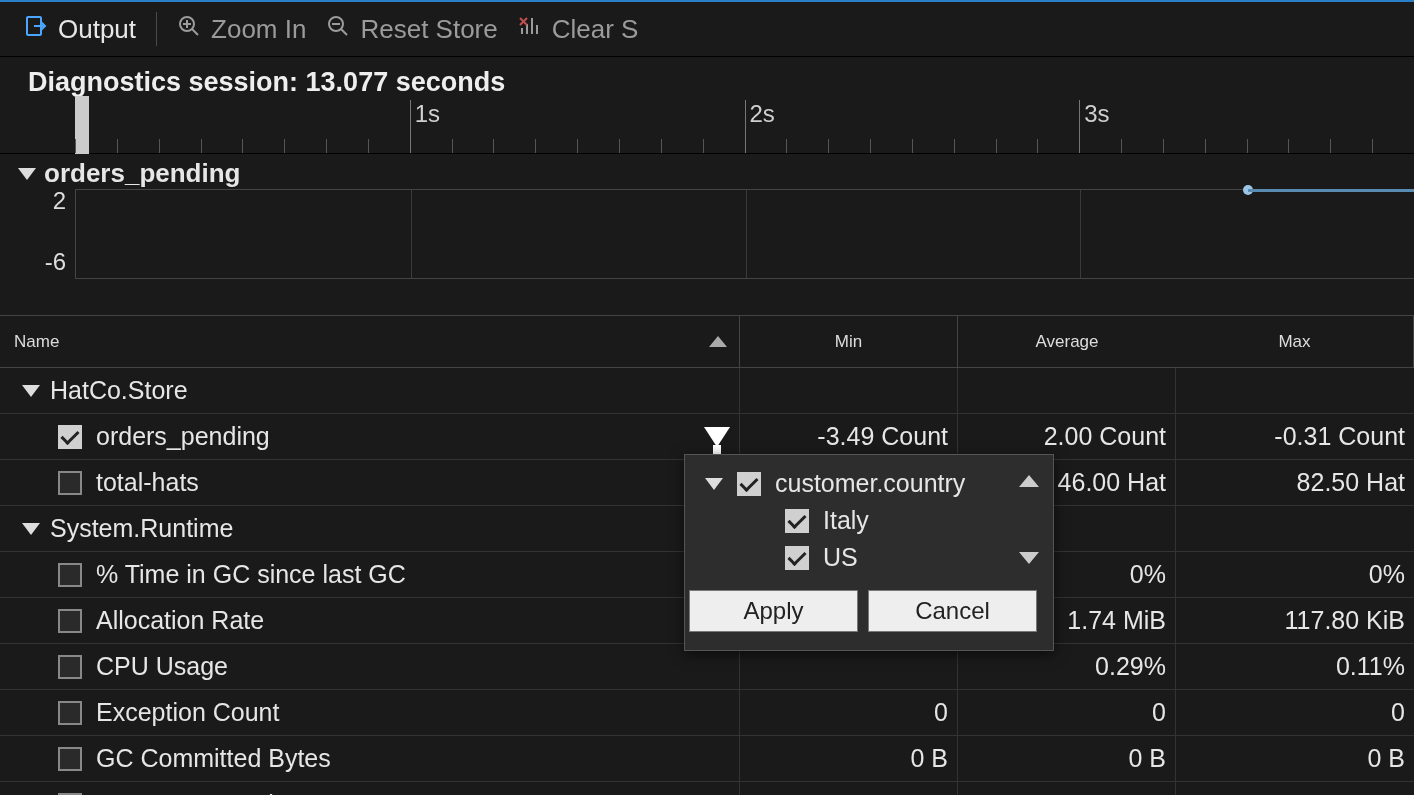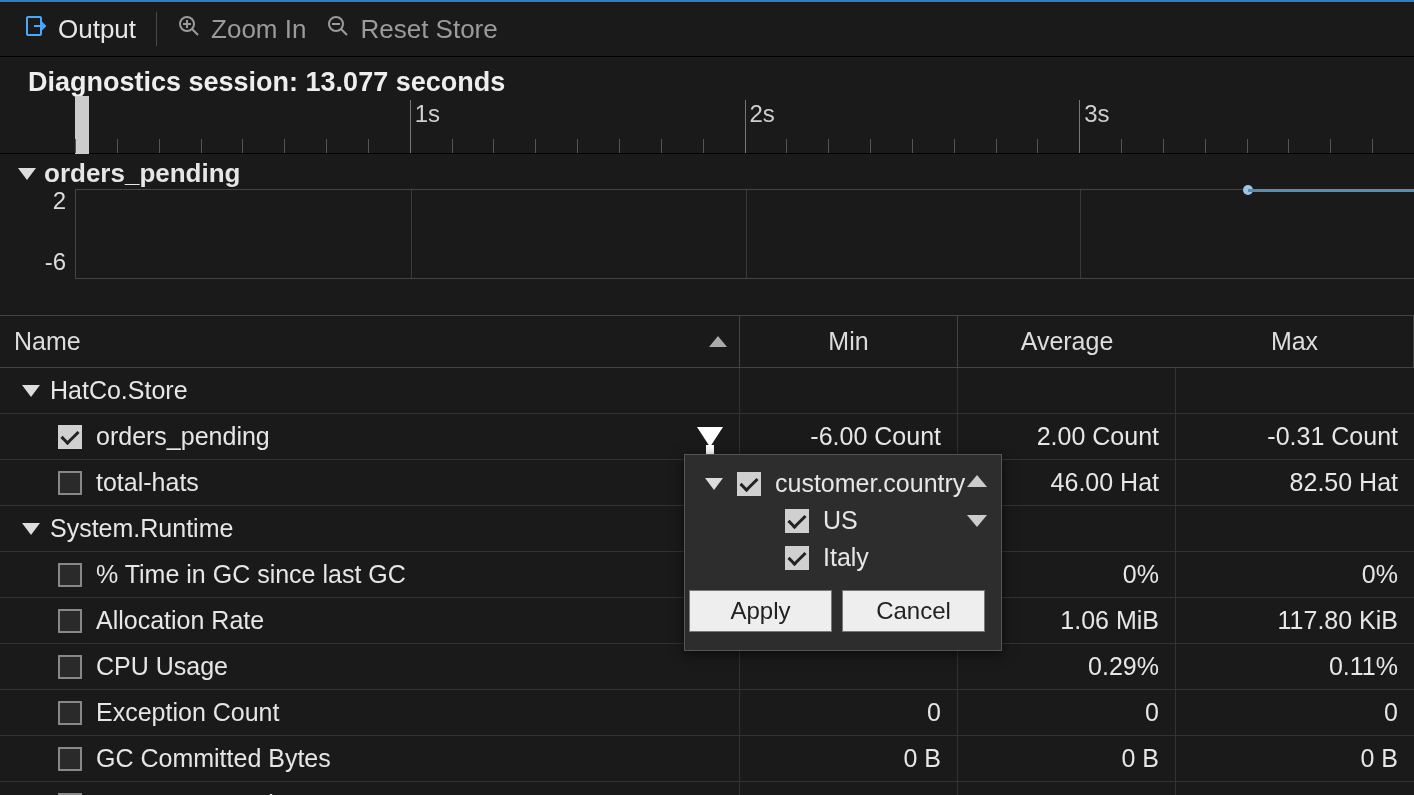--- a/index.html
+++ b/index.html
@@ -137,21 +137,21 @@
   }
   .thead {
     display: grid;
     grid-template-columns: 740px 218px 218px 238px;
     height: 52px;
     border-bottom: 1px solid #444;
   }
   .th {
     display: flex; align-items: center;
     padding: 0 14px;
-    font-size: 25px;
+    font-size: 17px;
     color: #ddd;
     border-right: 1px solid #444;
     position: relative;
   }
   .th.right { justify-content: center; }
   .sort-arrow {
     position: absolute; right: 12px;
     width: 0; height: 0;
     border-left: 9px solid transparent;
     border-right: 9px solid transparent;
@@ -159,21 +159,21 @@
   }
   .tbody { }
   .row {
     display: grid;
     grid-template-columns: 740px 218px 218px 238px;
     height: 46px;
     border-bottom: 1px solid #333;
   }
   .row .cell {
     display: flex; align-items: center;
-    padding: 0 16px;
+    padding: 0 9px;
     font-size: 25px;
     border-right: 1px solid #333;
     white-space: nowrap;
   }
   .row .cell.right { justify-content: flex-end; }
   .row.group .cell.name {
     gap: 10px;
     padding-left: 22px;
     font-weight: 400;
   }
@@ -214,21 +214,21 @@
     position: absolute;
     left: -4px; top: -2px;
     width: 8px; height: 14px;
     background: #fff;
   }
 
   
   .popup {
     position: absolute;
     left: 684px; top: 454px;
-    width: 318px;
+    width: 370px;
     background: #2d2d2d;
     border: 1px solid #555;
     box-shadow: 0 3px 12px rgba(0,0,0,.6);
     padding: 10px 0 14px 0;
     z-index: 50;
   }
   .popup-row {
     display: flex; align-items: center;
     gap: 14px;
     padding: 4px 20px;
@@ -288,20 +288,29 @@
     <span>Zoom In</span>
   </div>
   <div class="tool-btn">
     <span>
       <svg class="icon-svg" viewBox="0 0 24 24" fill="none" stroke="#9b9b9b" stroke-width="2">
         <circle cx="10" cy="10" r="7"></circle>
           <path d="M15 15l6 6M6 10h8"></path>
       </svg>
     </span>
     <span>Reset Store</span>
+  </div>
+  <div class="tool-btn">
+    <span>
+      <svg class="icon-svg" viewBox="0 0 24 24" fill="none" stroke="#9b9b9b" stroke-width="2">
+        <path d="M4 20v-6M9 20V10M14 20V4M19 20v-9"></path>
+        <path d="M2 4l7 7M9 4L2 11" stroke="#c05050"></path>
+      </svg>
+    </span>
+    <span>Clear S</span>
   </div>
 </div>
 
 <div class="diag-header">Diagnostics session: 13.077 seconds</div>
 
 <div class="ruler">
   <div class="ruler-inner" id="ruler-inner">
     <div class="playhead"></div>
   <div class="minor-tick" style="left: 0px;"></div>
       <div class="minor-tick" style="left: 41.8438px;"></div>
@@ -386,21 +395,21 @@
         <div class="cell right"></div>
         <div class="cell right"></div>
         <div class="cell right" style="border-right:none"></div>
       </div>
       <div class="row child">
         <div class="cell name">
           <span class="checkbox checked"></span>
           <span>orders_pending</span>
           <span class="filter-icon"></span>
         </div>
-        <div class="cell right">-6.00 Count</div>
+        <div class="cell right">-3.49 Count</div>
         <div class="cell right">2.00 Count</div>
         <div class="cell right" style="border-right:none">-0.31 Count</div>
       </div>
       <div class="row child">
         <div class="cell name">
           <span class="checkbox"></span>
           <span>total-hats</span>
         </div>
         <div class="cell right"></div>
         <div class="cell right">46.00 Hat</div>
@@ -423,21 +432,21 @@
         <div class="cell right"></div>
         <div class="cell right">0%</div>
         <div class="cell right" style="border-right:none">0%</div>
       </div>
       <div class="row child">
         <div class="cell name">
           <span class="checkbox"></span>
           <span>Allocation Rate</span>
         </div>
         <div class="cell right"></div>
-        <div class="cell right">1.06 MiB</div>
+        <div class="cell right">1.74 MiB</div>
         <div class="cell right" style="border-right:none">117.80 KiB</div>
       </div>
       <div class="row child">
         <div class="cell name">
           <span class="checkbox"></span>
           <span>CPU Usage</span>
         </div>
         <div class="cell right"></div>
         <div class="cell right">0.29%</div>
         <div class="cell right" style="border-right:none">0.11%</div>
@@ -475,25 +484,25 @@
 <div class="popup">
   <div class="popup-row">
     <span class="tri-down"></span>
     <span class="checkbox checked"></span>
     <span>customer.country</span>
     <span class="scroll-up"></span>
   </div>
   <div id="popup-options">
       <div class="popup-row indent">
         <span class="checkbox checked"></span>
+        <span>Italy</span>
+      </div>
+      <div class="popup-row indent">
+        <span class="checkbox checked"></span>
         <span>US</span>
         <span class="scroll-down"></span>
-      </div>
-      <div class="popup-row indent">
-        <span class="checkbox checked"></span>
-        <span>Italy</span>
       </div>
     </div>
   <div class="popup-buttons">
     <div class="pbtn">Apply</div>
     <div class="pbtn">Cancel</div>
   </div>
 </div>
 
 </body></html>

